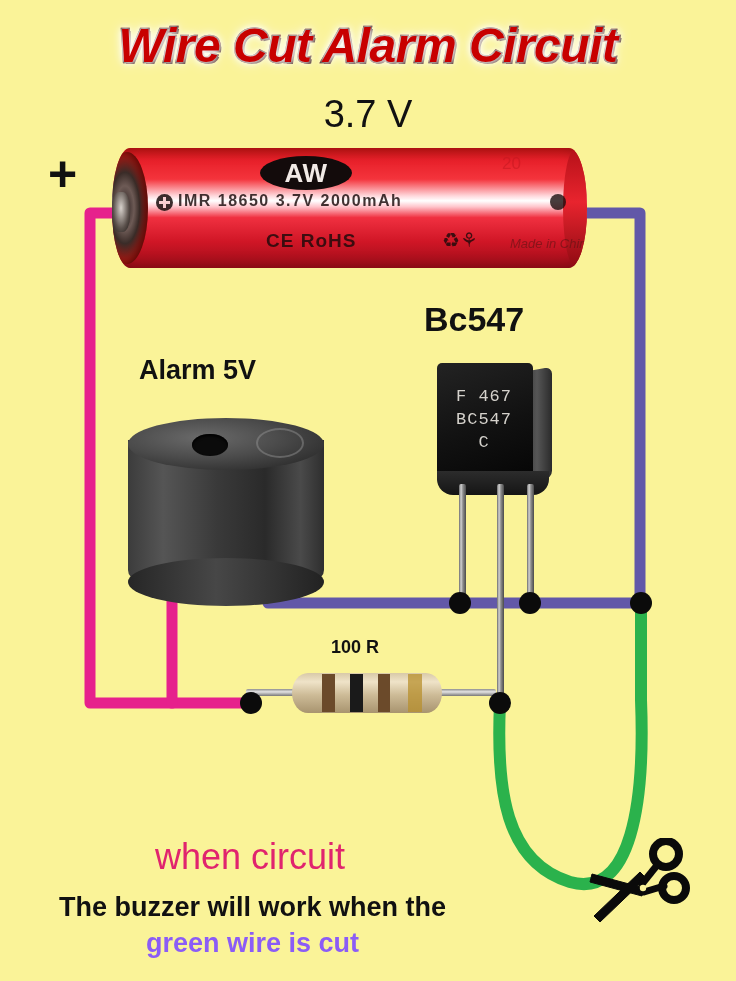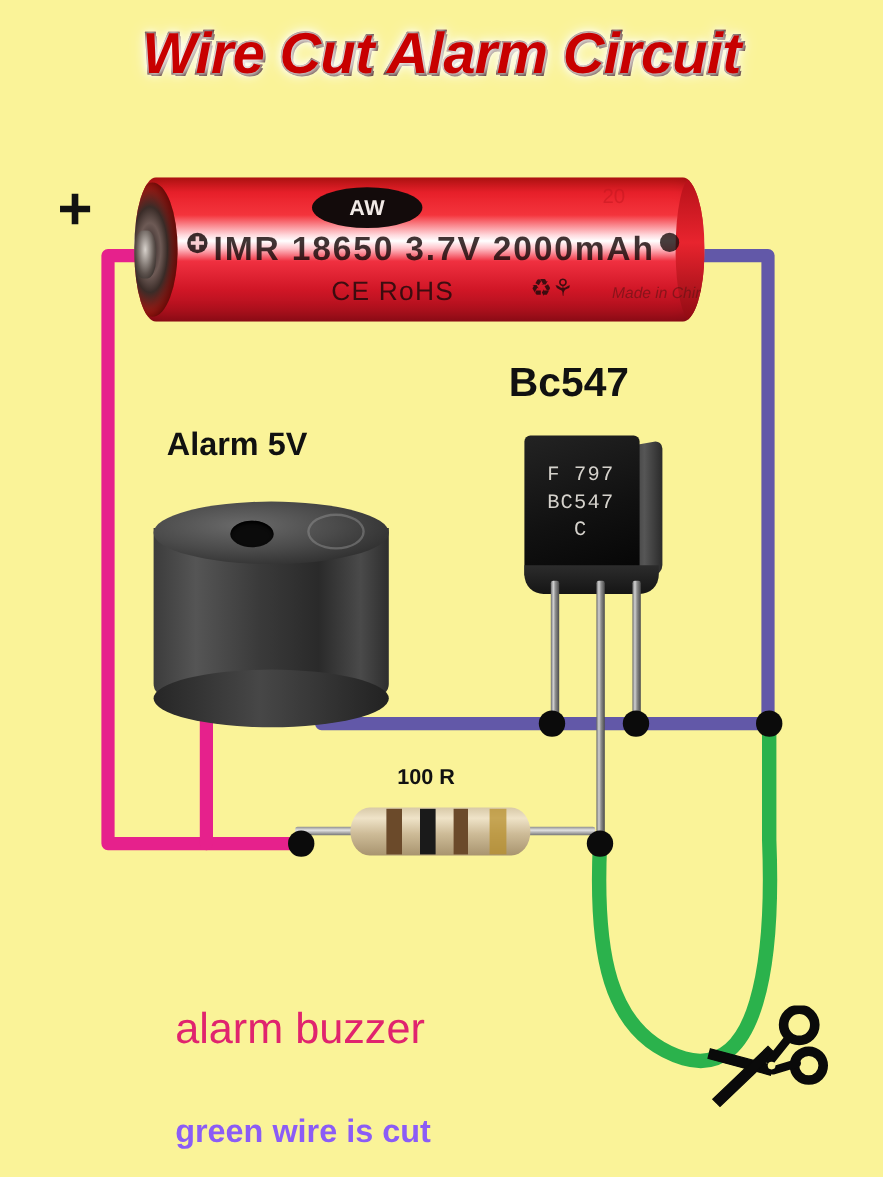--- a/index.html
+++ b/index.html
@@ -78,43 +78,43 @@
     box-shadow:inset -3px 0 7px rgba(0,0,0,.55);
   }
   .batt-nub{
     position:absolute;left:6px;top:40px;width:18px;height:40px;border-radius:40%;
     background:radial-gradient(ellipse at 50% 40%,#d8d2cc,#5b514c 60%,#1c1614);
   }
   .aw-logo{
     position:absolute;left:148px;top:8px;width:92px;height:34px;border-radius:50%;
     background:#130b0b;display:flex;align-items:center;justify-content:center;
   }
-  .aw-logo span{color:#f2eae6;font-size:18px;font-weight:bold;letter-spacing:.5px;}
+  .aw-logo span{color:#f2eae6;font-size:26px;font-weight:bold;letter-spacing:.5px;}
   .batt-line1{
     position:absolute;left:38px;top:44px;width:430px;
-    color:#170a0a;font-size:28px;font-weight:bold;letter-spacing:1.5px;
+    color:#170a0a;font-size:16px;font-weight:bold;letter-spacing:1.5px;
     opacity:.82;white-space:nowrap;
   }
   .batt-plusdot{
     position:absolute;left:44px;top:46px;width:17px;height:17px;border-radius:50%;
     background:#1a0d0d;opacity:.85;
   }
   .batt-plusdot:after{
     content:"";position:absolute;left:3px;top:7px;width:11px;height:3px;background:#f8c9cd;
   }
   .batt-plusdot:before{
     content:"";position:absolute;left:7px;top:3px;width:3px;height:11px;background:#f8c9cd;
   }
   .batt-dotR{
     position:absolute;left:438px;top:46px;width:16px;height:16px;border-radius:50%;
     background:#1a0d0d;opacity:.8;
   }
   .batt-line2{
-    position:absolute;left:164px;top:82px;
-    color:#180a0a;font-size:22px;font-weight:normal;letter-spacing:1px;opacity:.8;
+    position:absolute;left:154px;top:82px;
+    color:#180a0a;font-size:19px;font-weight:bold;letter-spacing:1px;opacity:.8;
     white-space:nowrap;
   }
   .batt-sym{position:absolute;left:330px;top:80px;font-size:20px;color:#180a0a;opacity:.8;}
   .batt-made{
     position:absolute;left:398px;top:88px;font-size:13px;color:#5d1414;opacity:.6;
     font-style:italic;white-space:nowrap;
   }
   .batt-faint{
     position:absolute;left:390px;top:6px;font-size:17px;color:#c0171f;opacity:.5;
   }
@@ -191,20 +191,21 @@
 
   
   .scissors{position:absolute;left:588px;top:838px;width:110px;height:86px;}
 </style>
 </head>
 <body>
 
 <div id="stage">
 
   <div class="title">Wire Cut Alarm Circuit</div>
+  <div class="voltage-label">3.7 V</div>
 
   <svg id="wires" viewBox="0 0 736 981">
 
     <polyline points="152,213 90,213 90,703 250,703" fill="none" stroke="#E6218C" stroke-width="11" stroke-linejoin="round" stroke-linecap="round"></polyline>
 
     <polyline points="172,703 172,596" fill="none" stroke="#E6218C" stroke-width="11" stroke-linejoin="round" stroke-linecap="round"></polyline>
 
     <polyline points="580,213 640,213 640,603 268,603 268,586" fill="none" stroke="#6258A8" stroke-width="11" stroke-linejoin="round" stroke-linecap="round"></polyline>
 
     <path d="M 500,703 C 496,790 505,862 570,882 C 632,900 645,800 641,700 L 641,612" fill="none" stroke="#2BB24C" stroke-width="12" stroke-linecap="round"></path>
@@ -235,21 +236,21 @@
     <div class="buz-top"></div>
     <div class="buz-hole"></div>
     <div class="buz-mark"></div>
   </div>
 
   <div class="lbl lbl-bc547">Bc547</div>
   <div class="transistor">
     <div class="tr-side"></div>
     <div class="tr-face"></div>
     <div class="tr-bottom"></div>
-    <div class="tr-txt">F 797</div>
+    <div class="tr-txt">F 467</div>
     <div class="tr-txt" style="top:45px">BC547</div>
     <div class="tr-txt" style="top:68px">C</div>
   </div>
 
   <div class="pin" style="left:459px;top:484px;height:122px;"></div>
   <div class="pin" style="left:497px;top:484px;height:222px;"></div>
   <div class="pin" style="left:527px;top:484px;height:122px;"></div>
 
   <div class="lbl lbl-res">100 R</div>
   <div class="resistor">
@@ -274,16 +275,17 @@
       <path d="M4 36 L56 50 L54 58 L2 44 Z" stroke-width="1"></path>
       <path d="M6 78 L52 34 L58 40 L12 84 Z" stroke-width="1"></path>
       <circle cx="78" cy="16" r="13" fill="none" stroke-width="8"></circle>
       <circle cx="86" cy="50" r="12" fill="none" stroke-width="8"></circle>
       <path d="M54 46 L70 26" stroke-width="7" fill="none" stroke-linecap="round"></path>
       <path d="M56 54 L76 48" stroke-width="7" fill="none" stroke-linecap="round"></path>
       <circle cx="55" cy="50" r="3.2" fill="#FAF398" stroke="none"></circle>
     </g>
   </svg>
 
-  <div class="caption-alarm">alarm buzzer</div>
+  <div class="caption-alarm">when circuit</div>
+  <div class="caption-line1">The buzzer will work when the</div>
   <div class="caption-line2">green wire is cut</div>
 
 </div>
 
 </body></html>

